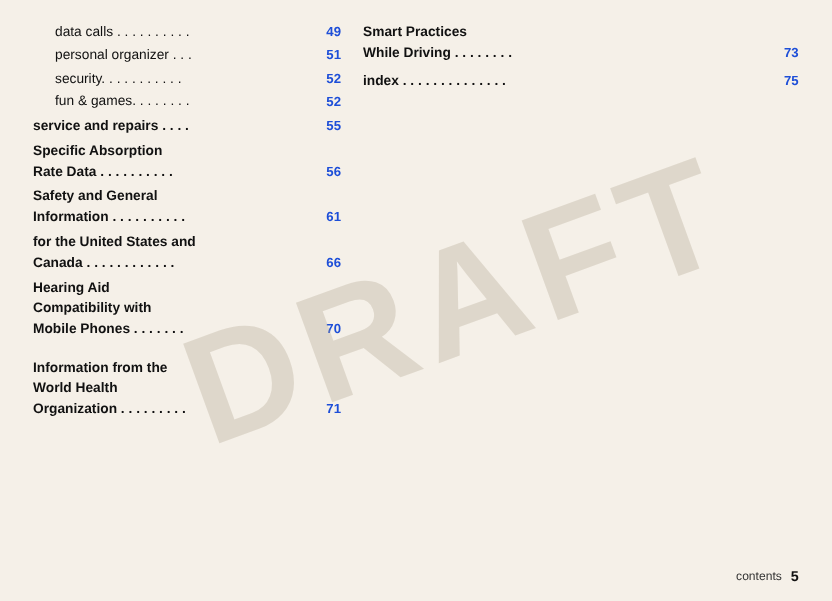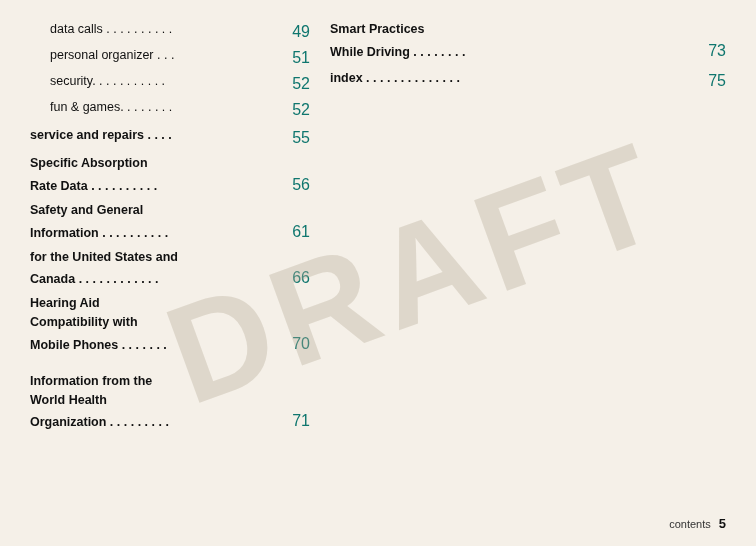--- a/index.html
+++ b/index.html
@@ -54,43 +54,43 @@
       flex-shrink: 0;
     }
 
     .right-column {
       flex: 1;
       padding-left: 20px;
     }
 
     .toc-entry {
       display: flex;
-      align-items: flex-start;
+      align-items: center;
       margin-bottom: 2px;
       line-height: 1.5;
       gap: 40px;
     }
 
     .toc-entry.indented {
       padding-left: 20px;
     }
 
     .toc-label {
       font-size: 12.5px;
       color: #111;
     }
 
     .toc-label.bold {
       font-weight: bold;
     }
 
     .toc-page {
-      font-size: 16px;
-      color: #0f766e;
-      font-weight: normal;
+      font-size: 12px;
+      color: #1d4ed8;
+      font-weight: bold;
       min-width: 24px;
       text-align: right;
     }
 
     .toc-entry-multiline {
       margin-bottom: 4px;
     }
 
     .toc-entry-multiline .toc-line {
       display: flex;

